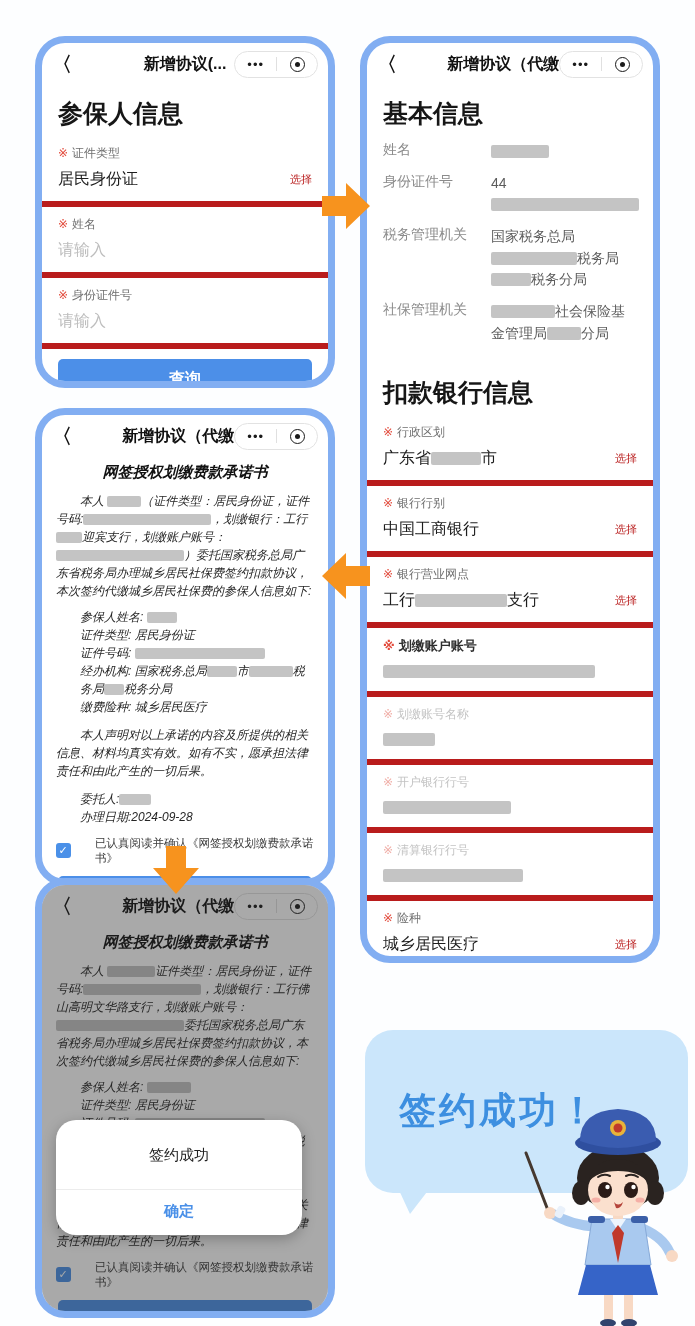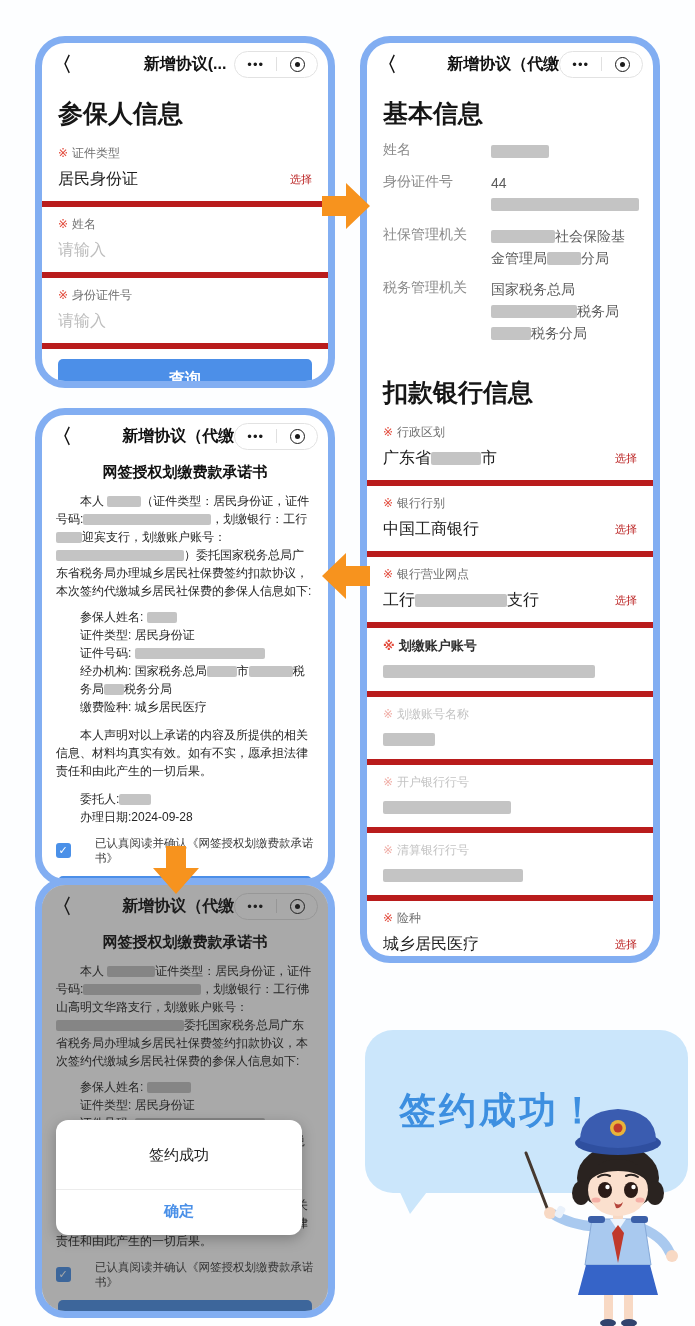--- a/index.html
+++ b/index.html
@@ -41,36 +41,36 @@
   .grow { flex:1 1 auto; }
 
   
   .kv { display:flex; padding:5px 16px; font-size:14px; }
   .kv .k { width:108px; flex:0 0 auto; color:#8b8b8b; }
   .kv .v { flex:1; color:#5c5c5c; line-height:1.55; word-break:break-all; }
   .rd { display:inline-block; background:#c4c4c4; border-radius:2px; height:13px; vertical-align:-2px; }
   .hr { height:1px; background:#ececec; margin:12px 0 2px; }
 
   
-  .doc { padding:2px 14px 0; font-size:12px; color:#262626; line-height:1.5; word-break:break-all; }
+  .doc { padding:2px 14px 0; font-size:12px; color:#262626; line-height:1.5; word-break:break-all;font-style:italic; }
   .doc-title { text-align:center; font-size:15px; font-weight:800; color:#111; margin:2px 0 8px; }
   .para { text-indent:2em; }
   .dline { padding-left:2em; }
   .decl { text-indent:2em; margin-top:10px; }
   .sign { padding-left:2em; margin-top:10px; }
   .rd-s { height:11px; }
   .chk-row { display:flex; align-items:center; gap:24px; padding:10px 14px 0; font-size:11.5px; color:#3c3c3c; }
   .chk { width:15px; height:15px; flex:0 0 auto; background:#4a90e8; border-radius:3px; position:relative; }
   .chk::after { content:"✓"; position:absolute; left:2.5px; top:0.5px; color:#fff; font-size:11px; font-weight:bold; }
 
   
   .p4wrap { position:relative; flex:1; display:flex; flex-direction:column; min-height:0; }
   .dim { position:absolute; inset:-42px 0 0 0; background:rgba(40,40,40,.4); z-index:3; }
   .modal { position:absolute; z-index:4; left:14px; width:246px; top:193px; background:#fff;
-           border-radius:12px; box-shadow:0 4px 14px rgba(0,0,0,.25); }
+           border-radius:20px; box-shadow:0 4px 14px rgba(0,0,0,.25); }
   .modal .msg { text-align:center; font-size:15px; color:#222; padding:26px 10px 24px; }
   .modal .mdiv { height:1px; background:#ececec; }
   .modal .ok { text-align:center; font-size:15px; font-weight:600; color:#4a90e8; padding:12px 0 14px; }
 
   
   .arrow { position:absolute; z-index:5; }
 
   
   .bubble { position:absolute; left:365px; top:1030px; width:323px; height:163px;
             background:#cbe6fb; border-radius:28px; }
@@ -137,26 +137,26 @@
     <h2 class="sect">基本信息</h2>
     <div class="kv">
       <span class="k">姓名</span>
       <span class="v"><span class="rd" style="width:58px"></span></span>
     </div>
     <div class="kv">
       <span class="k">身份证件号</span>
       <span class="v"><span>44</span><span class="rd" style="width:148px"></span></span>
     </div>
     <div class="kv">
+      <span class="k">税务管理机关</span>
+      <span class="v"><span>国家税务总局</span><span class="rd" style="width:86px"></span><span>税务局</span><span class="rd" style="width:40px"></span><span>税务分局</span></span>
+    </div>
+    <div class="kv">
       <span class="k">社保管理机关</span>
       <span class="v"><span class="rd" style="width:64px"></span><span>社会保险基金管理局</span><span class="rd" style="width:34px"></span><span>分局</span></span>
-    </div>
-    <div class="kv">
-      <span class="k">税务管理机关</span>
-      <span class="v"><span>国家税务总局</span><span class="rd" style="width:86px"></span><span>税务局</span><span class="rd" style="width:40px"></span><span>税务分局</span></span>
     </div>
     <div class="hr"></div>
     <h2 class="sect">扣款银行信息</h2>
     <div class="field">
       <div class="flabel"><span class="req">※</span><span>行政区划</span></div>
       <div class="frow">
         <span class="fval"><span>广东省</span><span class="rd" style="width:50px"></span><span>市</span></span>
         <span class="link">选择</span>
       </div>
     </div>

